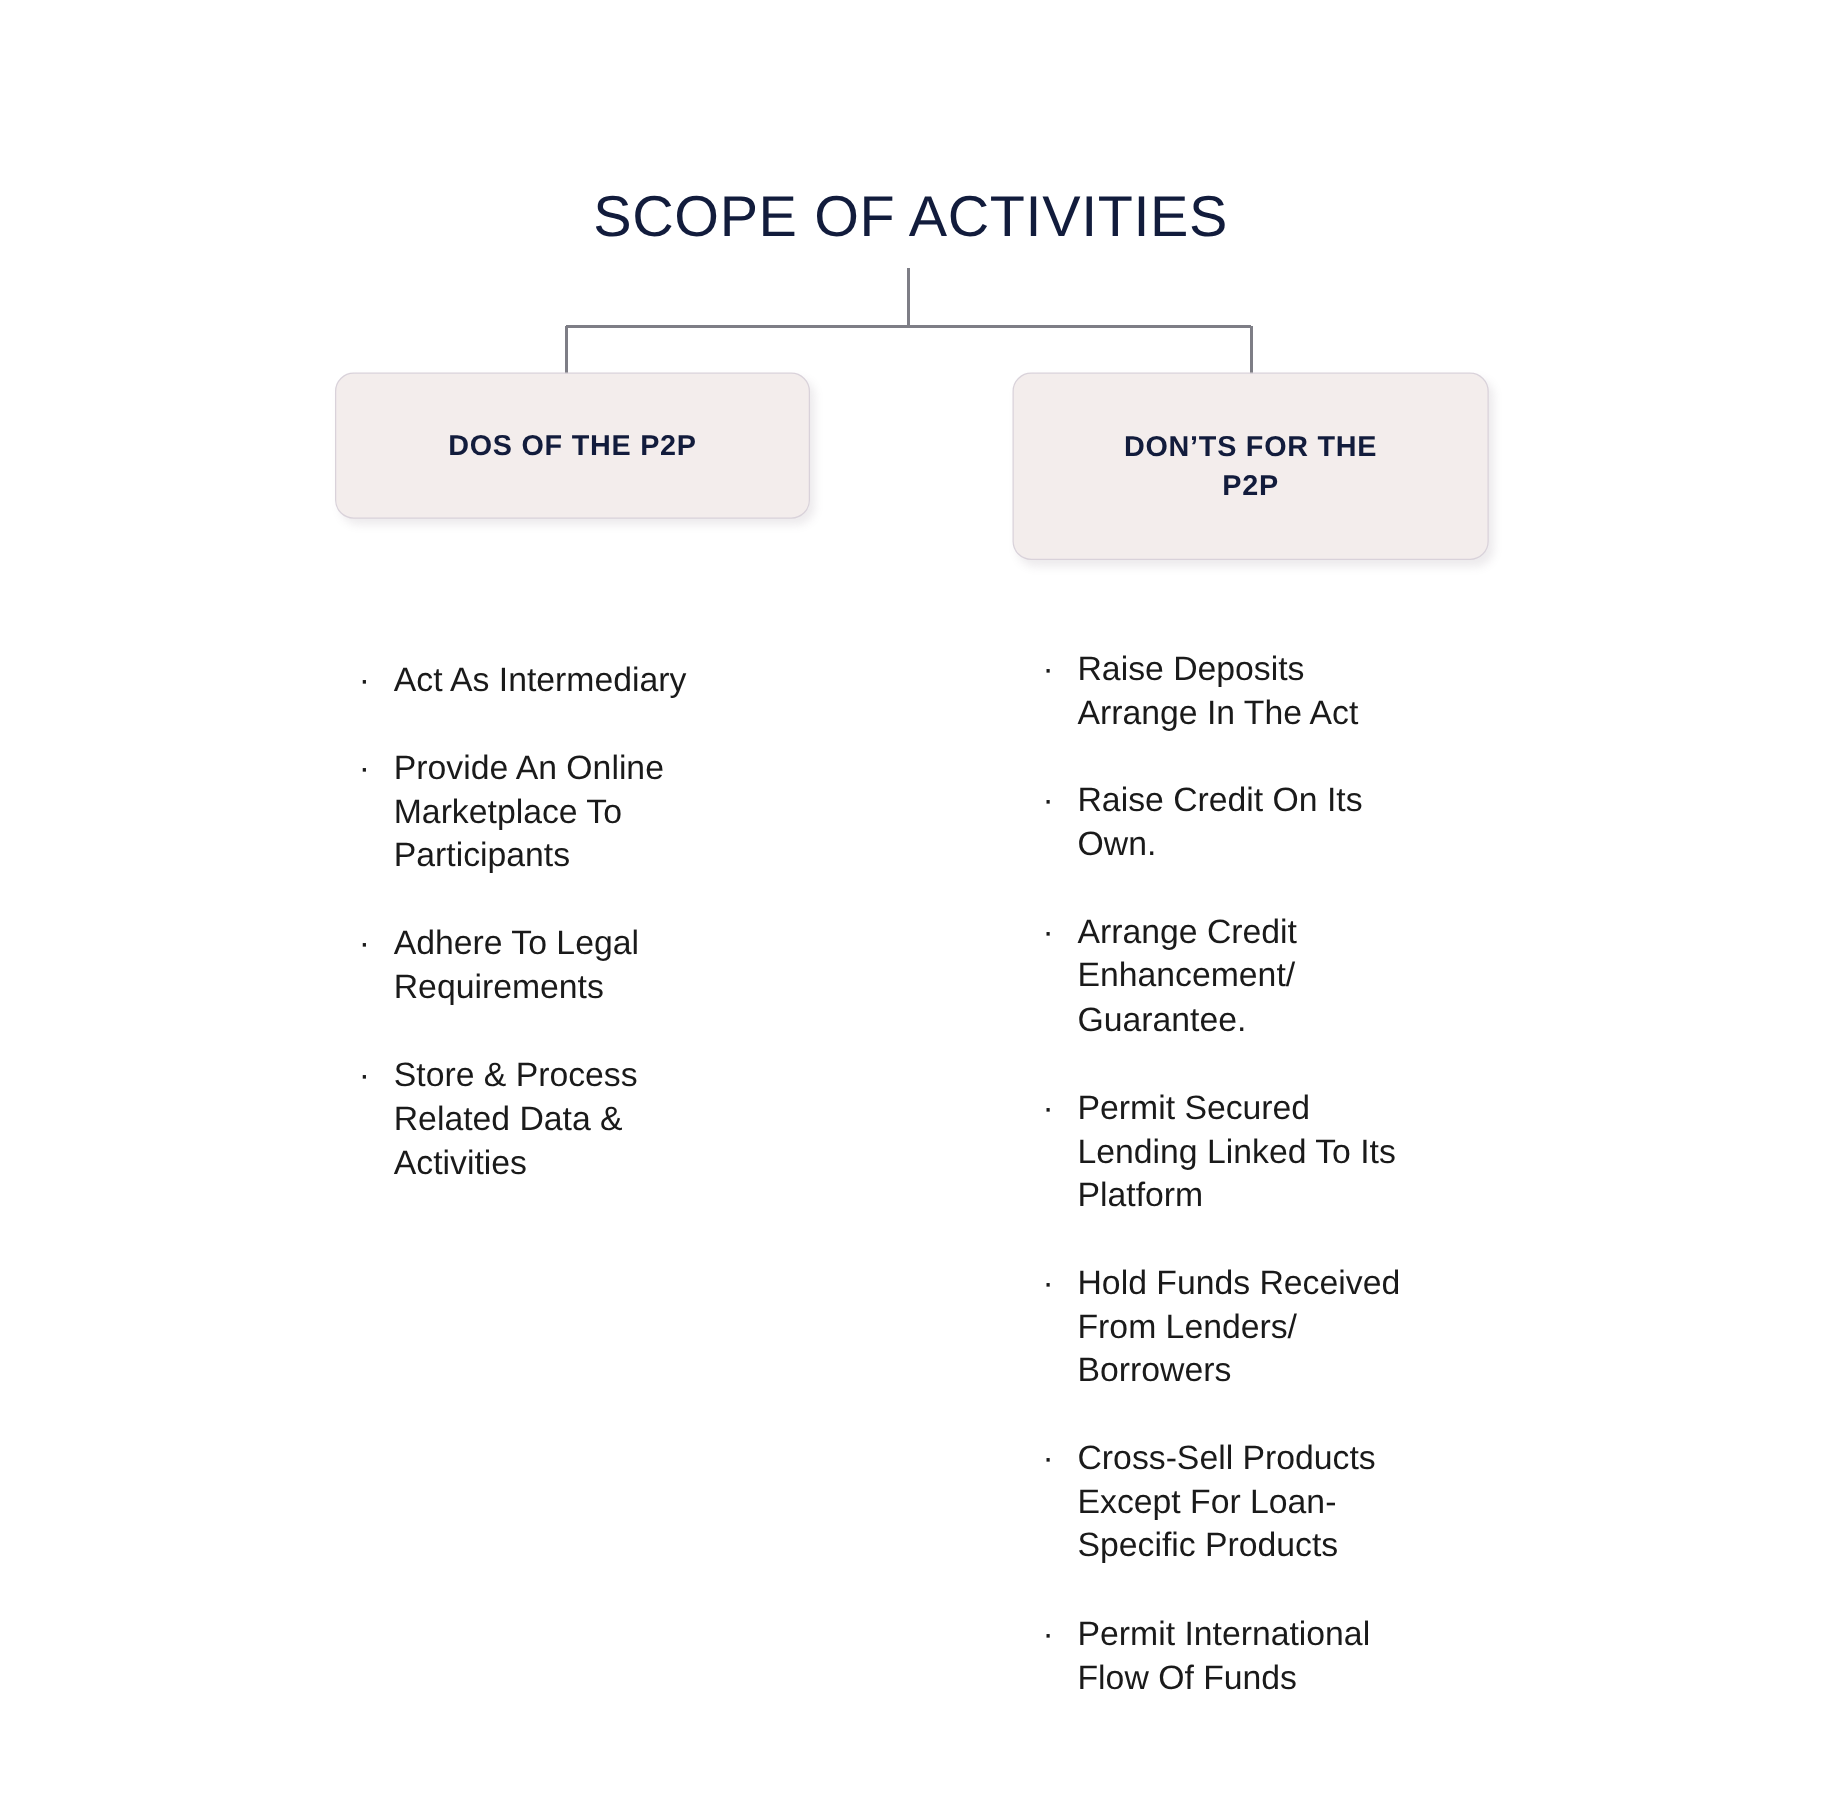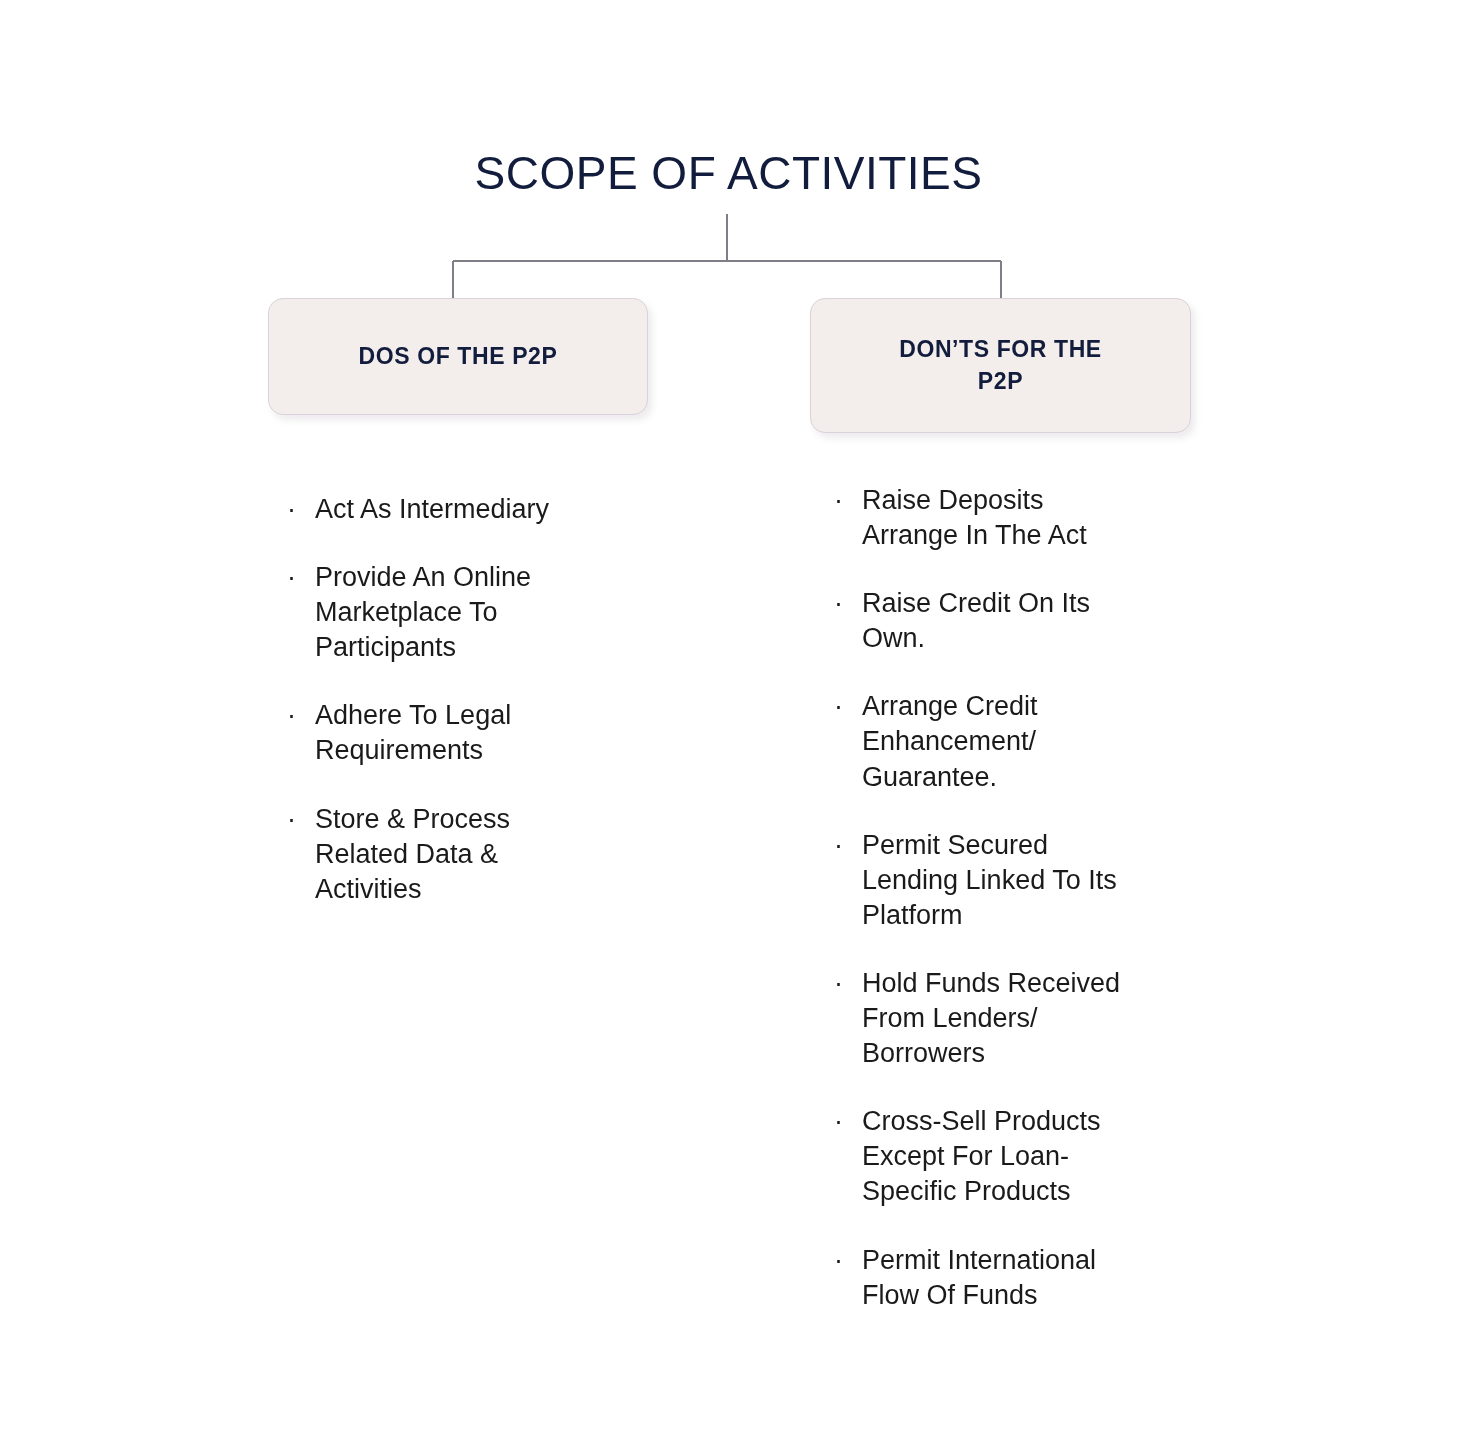--- a/index.html
+++ b/index.html
@@ -74,21 +74,21 @@
   #box-dos {
     left: 268px;
     top: 298px;
     width: 380px;
     height: 117px;
   }
   #box-donts {
     left: 810px;
     top: 298px;
     width: 381px;
-    height: 135px;
+    height: 150px;
   }
 
   
   .bullet-list {
     position: absolute;
     margin: 0;
     padding: 0;
     list-style: none;
   }
   #list-dos {
@@ -117,20 +117,21 @@
     position: absolute;
     left: 2px;
     top: 0;
     font-size: 27px;
     line-height: 1.3;
     color: #1A1A1A;
   }
   .bullet-text {
     display: block;
     white-space: pre-line;
+    margin-top: 35px;
   }
 </style>
 </head>
 <body>
 
 <div id="diagram">
 
   <div class="title">SCOPE OF ACTIVITIES</div>
 
   <svg class="connector-svg" viewBox="0 0 1457 1439" xmlns="http://www.w3.org/2000/svg">

